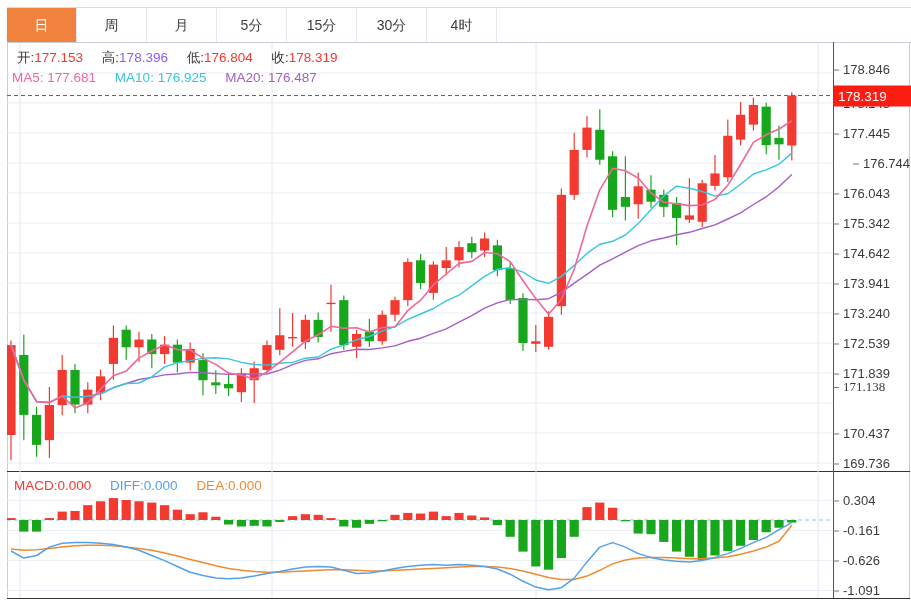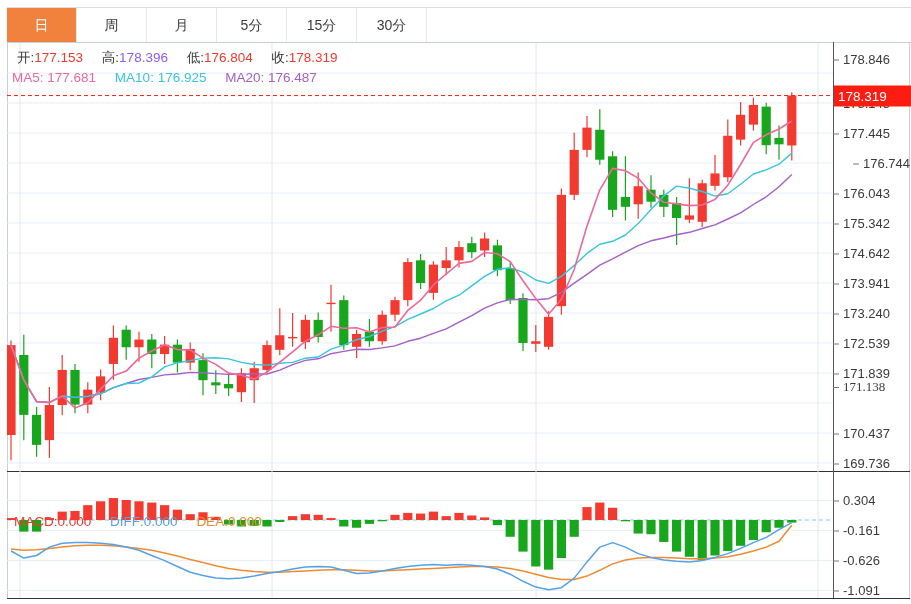--- a/index.html
+++ b/index.html
@@ -16,21 +16,21 @@
   #frame-top{left:7px;top:42px;width:904px;height:1px;}
   #frame-left{left:7px;top:42px;width:1px;height:556px;}
   #frame-right{left:909px;top:42px;width:1px;height:556px;}
   #frame-bottom{left:7px;top:598px;width:903px;height:1px;background:#333;}
   #panel-divider{left:7px;top:471px;width:903px;height:1px;background:#333;}
   #axis-divider{left:833px;top:42px;width:1px;height:556px;background:#555;}
   
   .inforow{position:absolute;font-size:13.5px;white-space:nowrap;z-index:5;}
   #ohlc-row{left:17px;top:49px;}
   #ma-row{left:12px;top:70px;}
-  #macd-row{left:14px;top:478px;margin-top:36px;}
+  #macd-row{left:14px;top:478px;}
   .lbl{color:#3a3a3a;}
   .gap{margin-right:15px;}
   
   .yaxis{position:absolute;left:833px;width:78px;z-index:4;}
   #yaxis-main{top:43px;height:429px;}
   #yaxis-macd{top:473px;height:125px;}
   .ytick{position:absolute;left:0;transform:translateY(-50%);font-size:13px;color:#3b3b3b;
          padding-left:10px;white-space:nowrap;}
   .ytick:before{content:"";position:absolute;left:0;top:50%;width:6px;height:1px;background:#777;}
   #price-tag{position:absolute;left:834px;top:96px;width:77px;height:21px;transform:translateY(-50%);
@@ -43,20 +43,21 @@
 </head>
 <body>
 
 <div class="tabbar">
   <div class="tab active">日</div>
   <div class="tab">周</div>
   <div class="tab">月</div>
   <div class="tab">5分</div>
   <div class="tab">15分</div>
   <div class="tab">30分</div>
+  <div class="tab">4时</div>
 </div>
 
 <div class="line" id="frame-top"></div>
 <div class="line" id="frame-left"></div>
 <div class="line" id="frame-right"></div>
 <div class="line" id="frame-bottom"></div>
 <div class="line" id="panel-divider"></div>
 <div class="line" id="axis-divider"></div>
 
 <svg id="main-chart" width="826" height="429" viewBox="0 0 826 429">
@@ -297,21 +298,21 @@
   <span id="ma20l" style="color: rgb(165, 95, 199); margin-top: 20px;">MA20:</span> <span id="ma20v" style="color: rgb(165, 95, 199);">176.487</span>
 </div>
 
 <div class="inforow" id="macd-row">
   <span id="macdl" style="color: rgb(245, 56, 46);">MACD:</span><span id="macdv" class="gap" style="color: rgb(245, 56, 46);">0.000</span>
   <span id="diffl" style="color: rgb(85, 161, 232);">DIFF:</span><span id="diffv" class="gap" style="color: rgb(85, 161, 232);">0.000</span>
   <span id="deal" style="color: rgb(239, 139, 49);">DEA:</span><span id="deav" style="color: rgb(239, 139, 49);">0.000</span>
 </div>
 
 <div class="yaxis" id="yaxis-main">
-    <div class="ytick" style="top: 16px;">178.846</div>
+    <div class="ytick" style="top: 26px;">178.846</div>
     <div class="ytick" style="top: 60px;">178.145</div>
     <div class="ytick" style="top: 90px;">177.445</div>
     <div class="ytick" style="top: 120px; margin-left: 20px;">176.744</div>
     <div class="ytick" style="top: 150px;">176.043</div>
     <div class="ytick" style="top: 180px;">175.342</div>
     <div class="ytick" style="top: 210px;">174.642</div>
     <div class="ytick" style="top: 240px;">173.941</div>
     <div class="ytick" style="top: 270px;">173.240</div>
     <div class="ytick" style="top: 300px;">172.539</div>
     <div class="ytick" style="top: 330px;">171.839</div>

